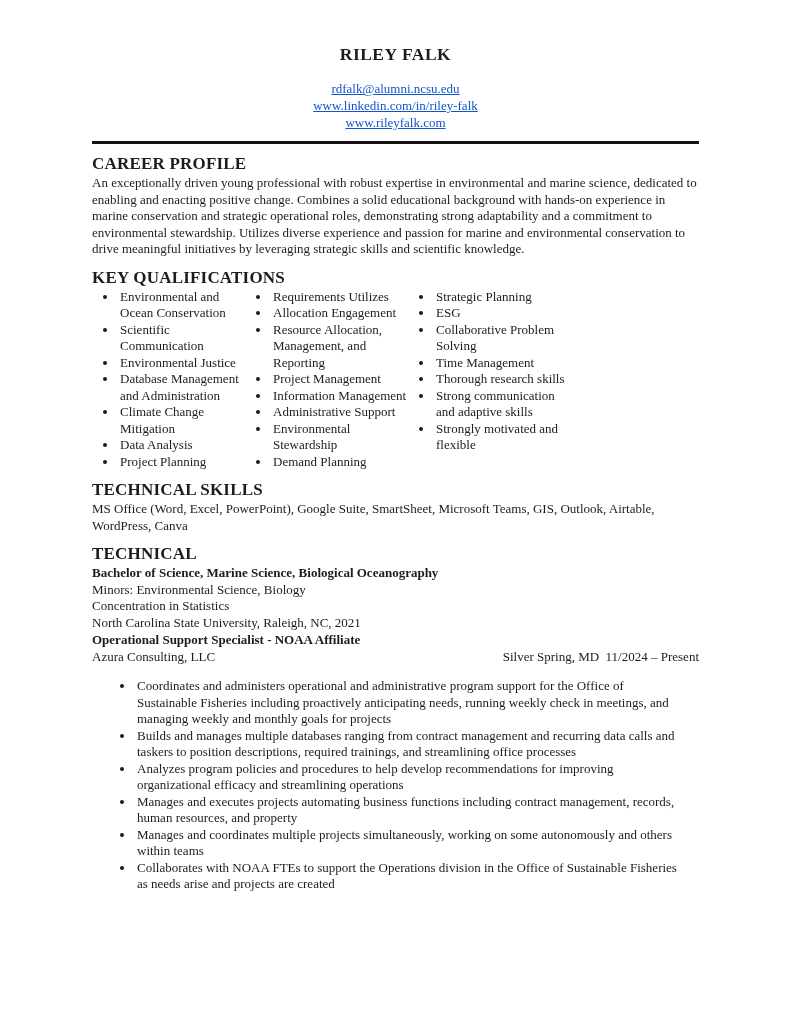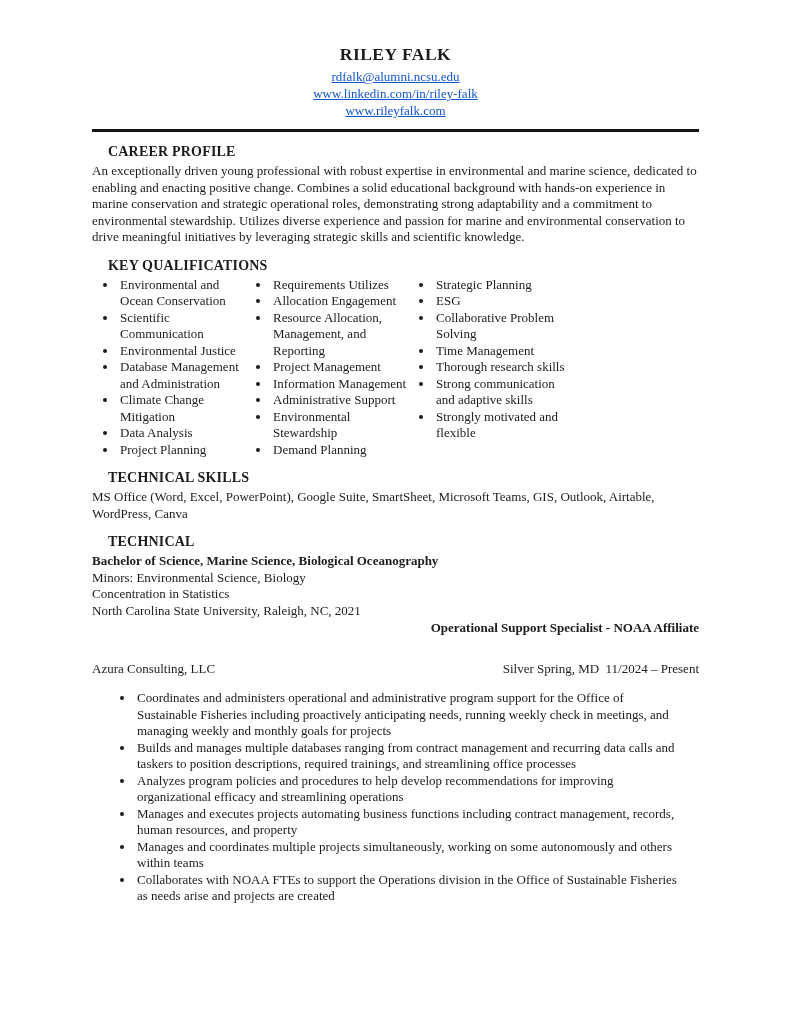--- a/index.html
+++ b/index.html
@@ -20,40 +20,40 @@
     padding: 44px 92px 40px 92px;
     overflow: hidden;
   }
   .header {
     text-align: center;
   }
   .name {
     font-size: 17.5px;
     font-weight: bold;
     letter-spacing: 0.5px;
-    margin: 0 0 4px 0;
+    margin: 0 0 16px 0;
     line-height: 20px;
   }
   .contact-link {
     display: block;
     color: #1155cc;
     text-decoration: underline;
     line-height: 17px;
     cursor: pointer;
   }
   .rule {
     border: none;
     height: 3px;
     background: #141414;
     margin: 10px 0 0 0;
   }
   h2.section-heading {
-    font-size: 14px;
+    font-size: 17px;
     font-weight: bold;
-    margin: 11px 0 2px 16px;
+    margin: 11px 0 2px 0;
     line-height: 18px;
     letter-spacing: 0.2px;
   }
   p.body-text {
     margin: 0;
   }
   
   .kq-cols {
     display: flex;
     flex-direction: row;
@@ -70,27 +70,25 @@
   .kq-col1 { width: 127px; margin-right: 72px; }
   .kq-col2 { width: 137px; margin-right: 57px; }
   .kq-col3 { width: 140px; }
   
   .edu-line { margin: 0; }
   .edu-degree { font-weight: bold; }
   
   .job-title {
     font-weight: bold;
     margin: 1px 0 0 0;
-    text-align: right;
   }
   .job-meta-row {
     display: flex;
     justify-content: space-between;
     align-items: baseline;
-    margin-top: 24px;
   }
   .job-location-date {
     white-space: pre;
   }
   ul.exp-list {
     margin: 13px;
     padding: 0 0 0 30px;
     list-style: disc outside;
   }
   ul.exp-list li {

